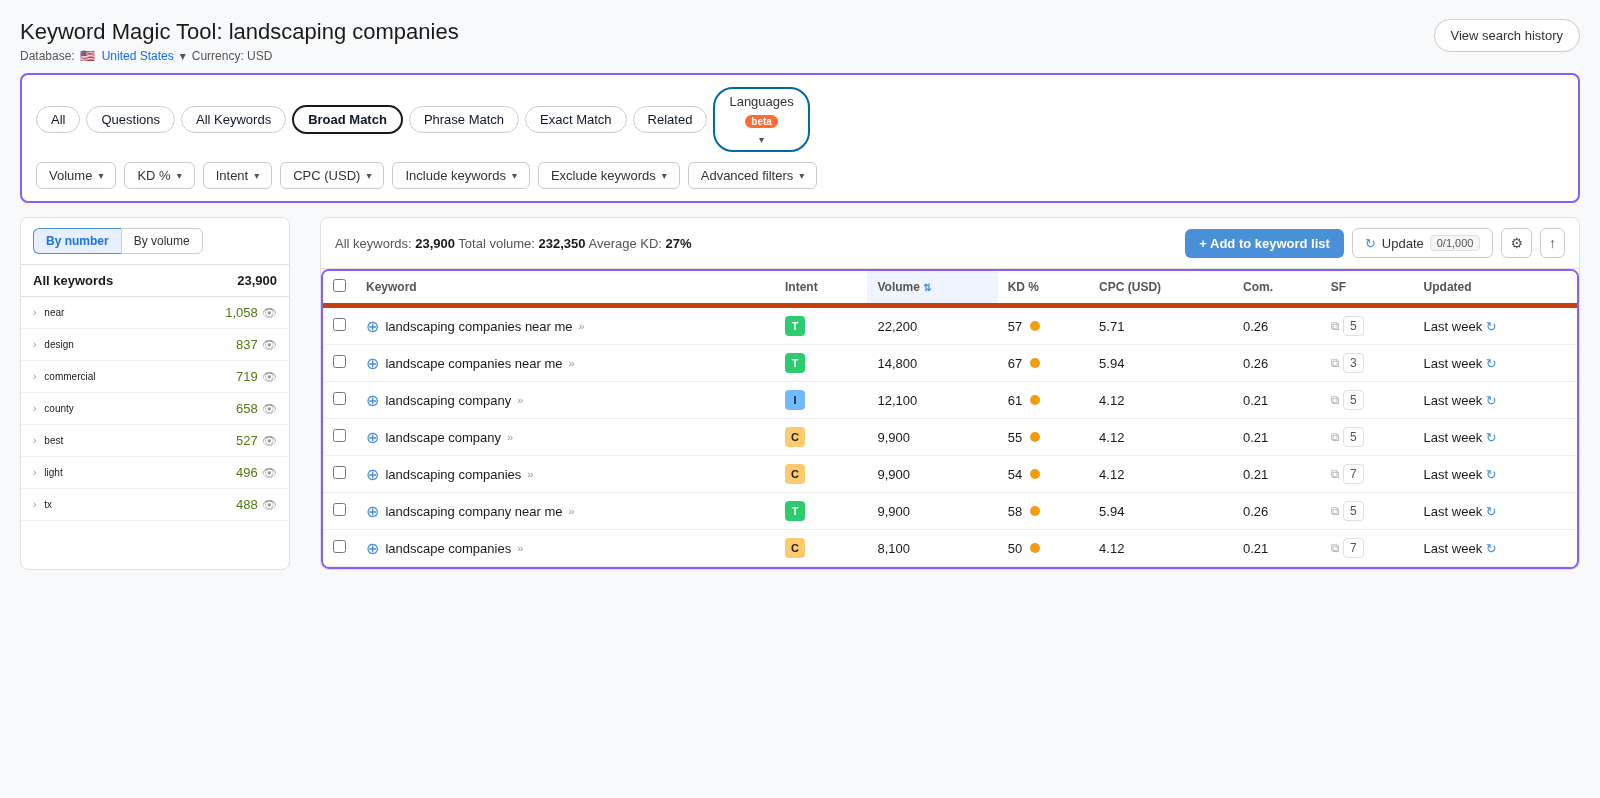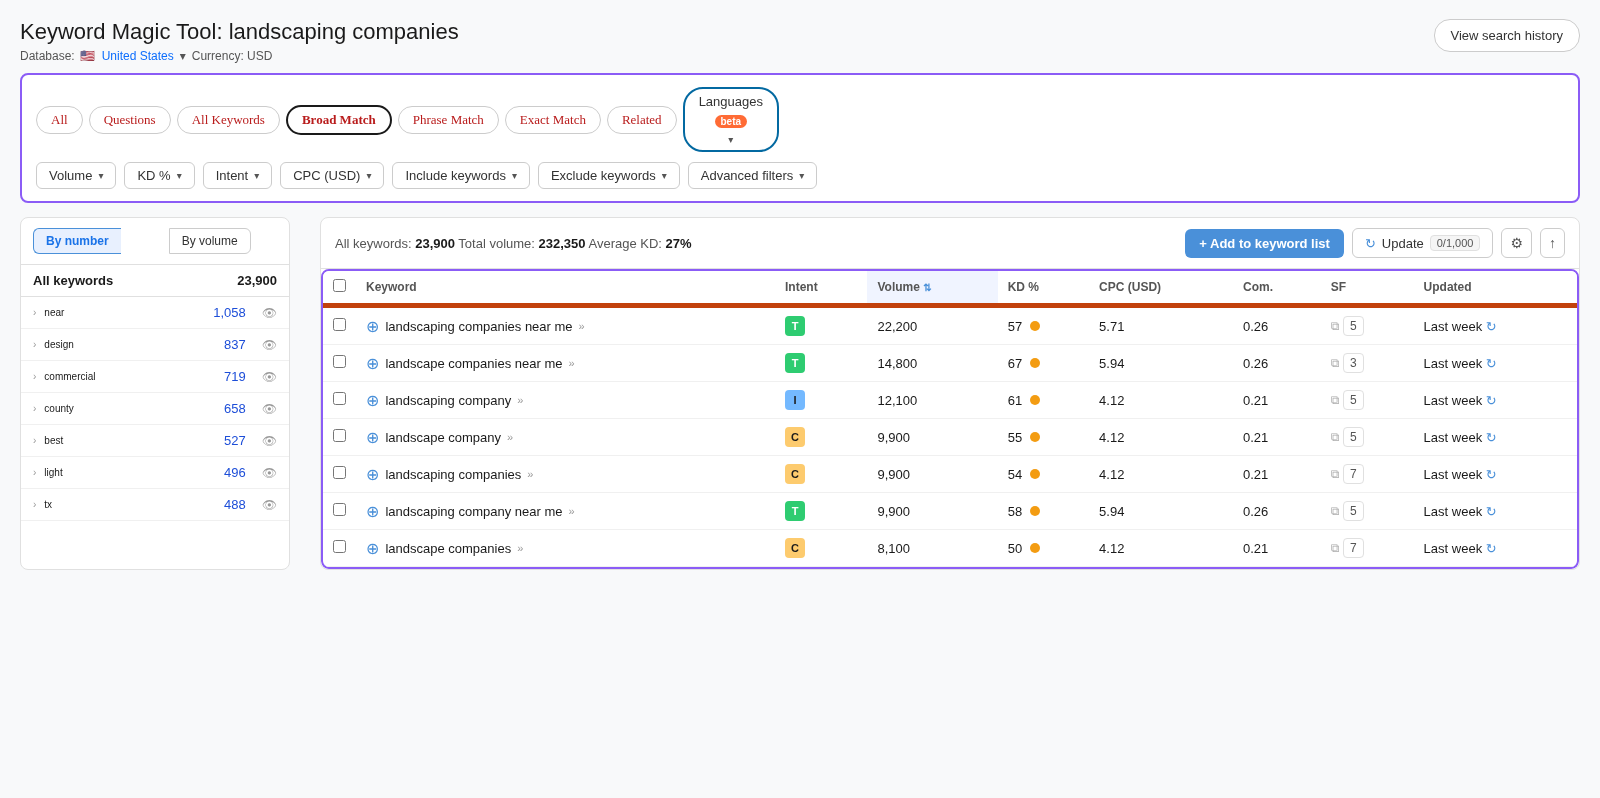--- a/index.html
+++ b/index.html
@@ -25,23 +25,22 @@
     .filter-box {
       border: 2px solid #8b5cf6; border-radius: 8px; padding: 12px 14px;
       margin-bottom: 14px; background: #fff;
     }
     
     .filter-row1 { display: flex; align-items: center; gap: 6px; margin-bottom: 10px; flex-wrap: wrap; }
     .filter-row2 { display: flex; align-items: center; gap: 8px; flex-wrap: wrap; }
     
     .tab-btn {
       border: 1px solid #ccc; background: #fff; border-radius: 20px;
-      padding: 5px 14px; font-size: 13px; cursor: pointer; color: #b91c1c;
+      padding: 5px 14px; font-size: 13px; cursor: pointer; color: #0f172a;
       white-space: nowrap;
-      font-family: Liberation Serif, serif;
     }
     .tab-btn.active {
       background: #fff; border: 2px solid #1a1a1a; font-weight: 600;
     }
     .tab-btn.all-btn {
       border: 1px solid #ccc;
     }
     
     .languages-btn {
       border: 2px solid #0369a1; background: #fff; border-radius: 20px;
@@ -65,31 +64,31 @@
     
     
     .sidebar { width: 270px; flex-shrink: 0; background: #fff; border-radius: 8px; border: 1px solid #e0e0e0; }
     
     .sidebar-controls { display: flex; gap: 0; border-bottom: 1px solid #e0e0e0; padding: 10px 12px; }
     .sort-btn {
       border: 1px solid #ccc; background: #fff; padding: 5px 12px; font-size: 12px;
       cursor: pointer; color: #333;
     }
     .sort-btn:first-child { border-radius: 6px 0 0 6px; border-right: none; }
-    .sort-btn:last-child { border-radius: 0 6px 6px 0; margin-left: 48px; }
+    .sort-btn:last-child { border-radius: 0 6px 6px 0; }
     .sort-btn.active { background: #e8f0fe; border-color: #4a90d9; color: #1a73e8; font-weight: 600; }
     
     .sidebar-list { padding: 0; }
     .sidebar-item {
       display: flex; align-items: center; padding: 8px 12px;
       border-bottom: 1px solid #f0f0f0; cursor: pointer;
     }
     .sidebar-item .chevron-right { color: #999; font-size: 10px; margin-right: 8px; }
     .sidebar-item .keyword-name { flex: 1; color: #1a1a1a; font-size: 10px; }
-    .sidebar-item .keyword-count { color: #1d4ed8; font-size: 13px; margin-right: 16px; }
+    .sidebar-item .keyword-count { color: #4d7c0f; font-size: 13px; margin-right: 4px; }
     .sidebar-item .eye-icon { color: #999; font-size: 12px; }
     .sidebar-header-row {
       display: flex; justify-content: space-between; padding: 8px 12px;
       border-bottom: 1px solid #e0e0e0; font-weight: 600; font-size: 13px;
     }
     
     
     .table-area { flex: 1; background: #fff; border-radius: 8px; border: 1px solid #e0e0e0; overflow: hidden; }
     
     .table-header-bar {

